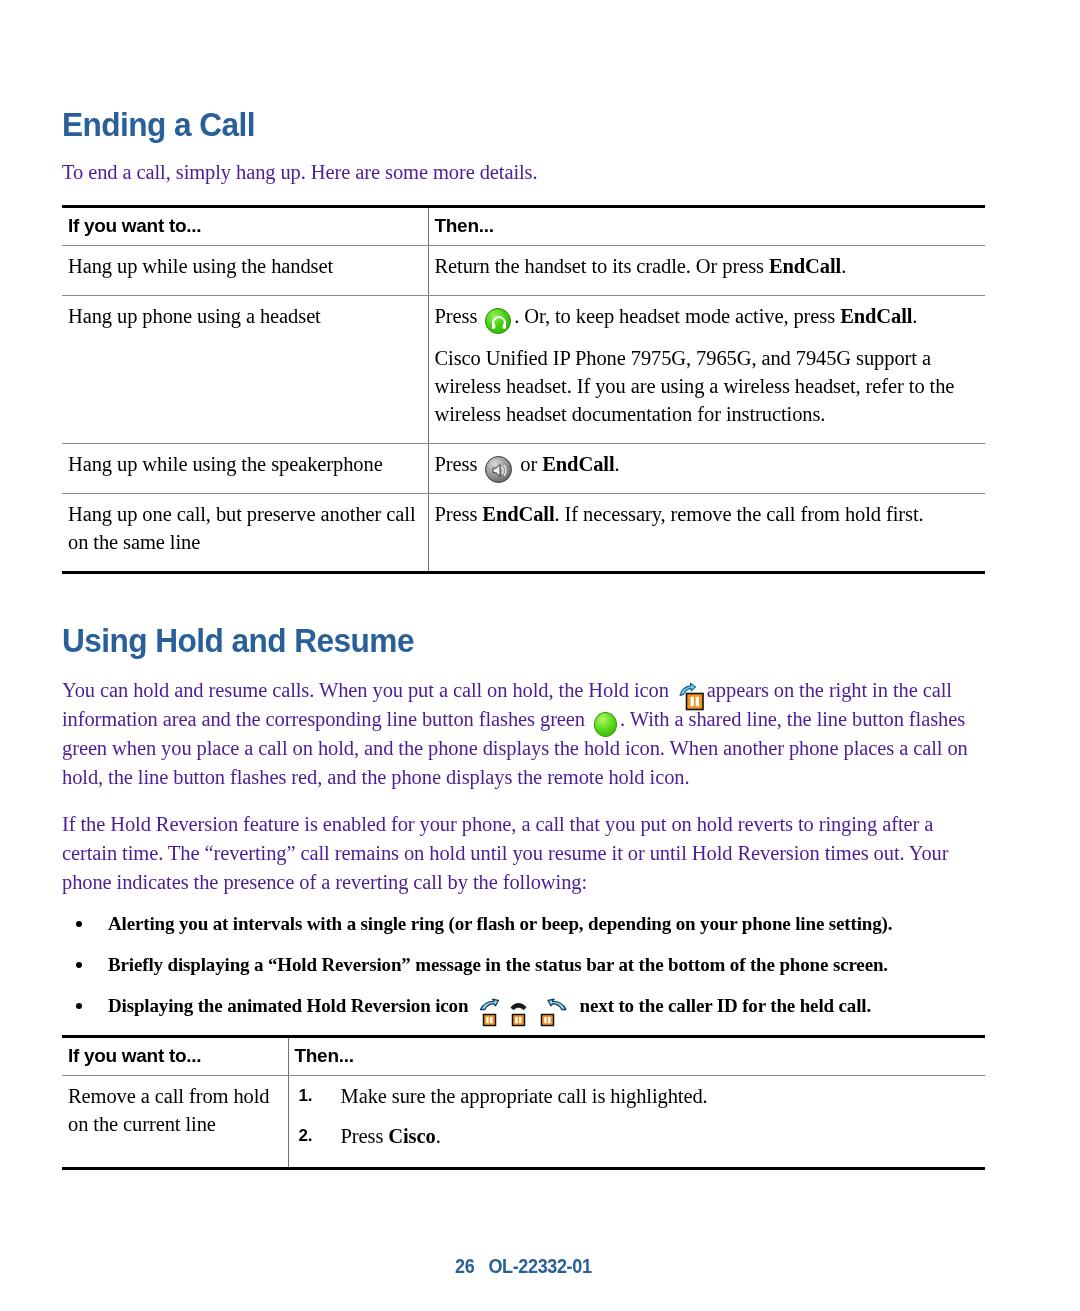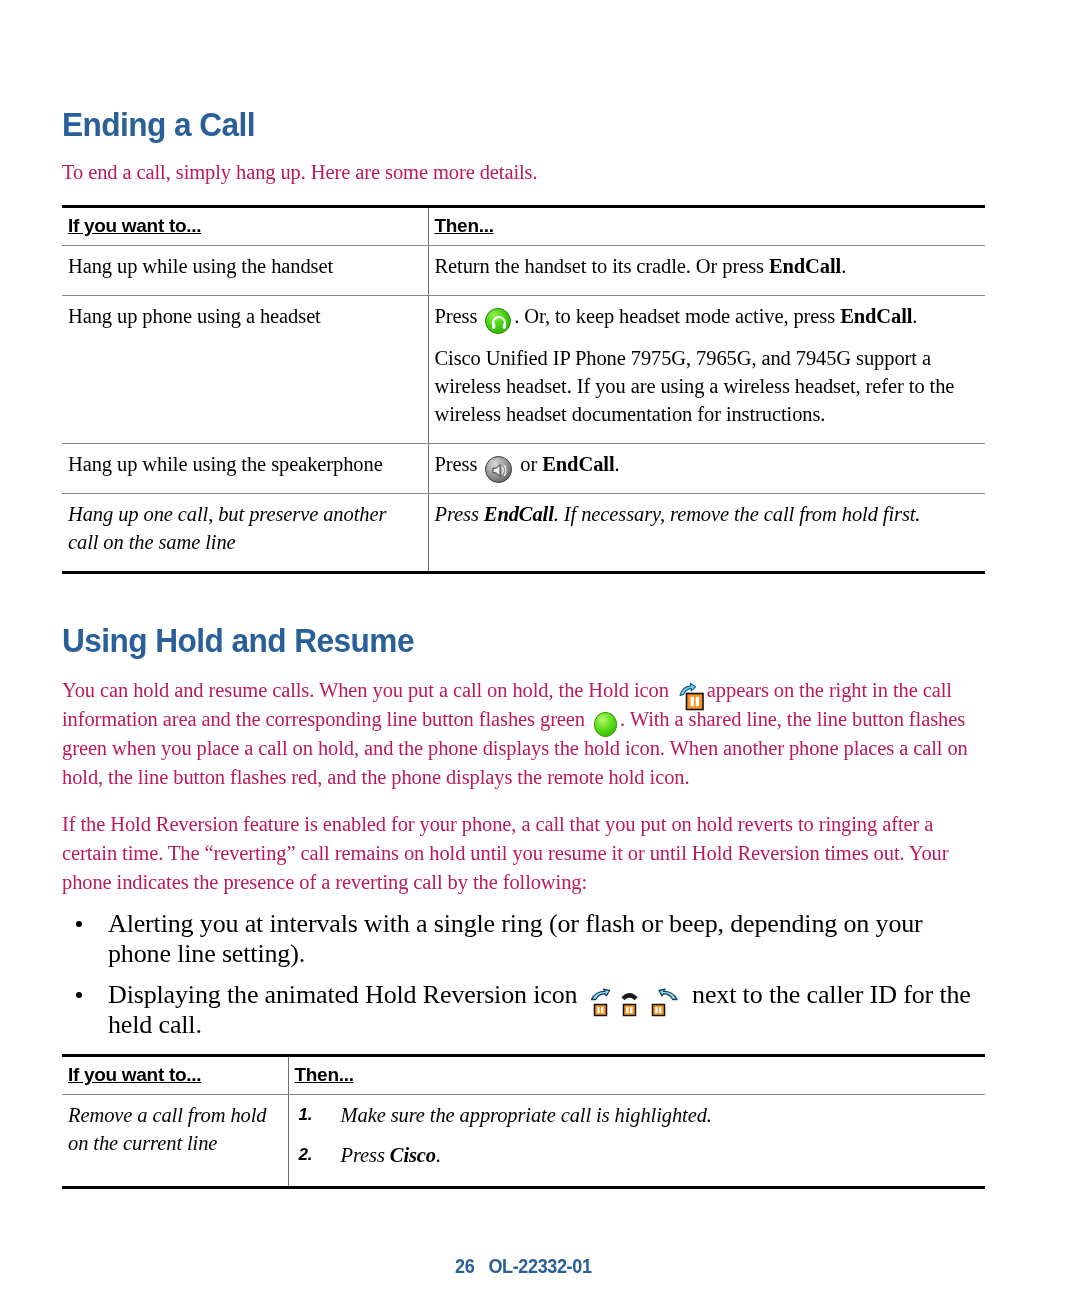--- a/index.html
+++ b/index.html
@@ -43,21 +43,21 @@
   h1.section-heading.second {
     margin-top: 46px;
     margin-bottom: 16px;
   }
 
   p.body-text {
     font-family: "Liberation Serif", serif;
     font-size: 20.5px;
     line-height: 29px;
     margin: 0 0 18px 0;
-    color: #be185d;
+    color: #4c1d95;
     letter-spacing: -0.1px;
   }
   p.body-text.tight { margin-bottom: 12px; }
 
   .b { font-weight: bold; }
 
   
   table.info-table {
     border-collapse: collapse;
     width: 923px;
@@ -71,34 +71,32 @@
     font-family: "Liberation Sans", sans-serif;
     font-weight: bold;
     font-size: 19px;
     text-align: left;
     padding: 7px 6px 8px 6px;
     border-top: 3px solid #000;
     border-bottom: 1px solid #8a8a8a;
     color: #000;
     letter-spacing: -0.3px;
     vertical-align: top;
-    text-decoration: underline;
   }
   table.info-table tbody td {
     font-family: "Liberation Serif", serif;
     font-size: 20.5px;
     line-height: 28px;
     padding: 6px 8px 15px 6px;
     border-bottom: 1px solid #8a8a8a;
     vertical-align: top;
     letter-spacing: -0.1px;
   }
   table.info-table tbody tr.last td {
     border-bottom: 3px solid #000;
-    font-style: italic;
   }
   table.info-table .col-divider {
     border-right: 1px solid #6f6f6f;
   }
   table.info-table th.col-divider {
     border-right: 1px solid #6f6f6f;
   }
 
   .t1 col.c1 { width: 366px; }
   .t1 col.c2 { width: 557px; }
@@ -134,23 +132,24 @@
   
   ul.bullets {
     list-style: none;
     margin: 4px 0 10px 0;
     padding: 0;
   }
   ul.bullets li {
     position: relative;
     padding-left: 46px;
     margin-bottom: 11px;
-    font-size: 26px;
+    font-size: 19px;
     line-height: 30px;
     letter-spacing: -0.15px;
+    font-weight: bold;
   }
   ul.bullets li .dot {
     position: absolute;
     left: 14px;
     top: 12px;
     width: 6px;
     height: 6px;
     background: #000;
     border-radius: 50%;
   }
@@ -302,20 +301,24 @@
             <rect x="14.6" y="14.8" width="3.3" height="9.4" fill="#ffffff"></rect>
             <rect x="19.7" y="14.8" width="3.3" height="9.4" fill="#ffffff"></rect>
           </svg></span>appears on the right in the call information area and the corresponding line button flashes green <span class="icon-inline icon-line-green"></span>. With a shared line, the line button flashes green when you place a call on hold, and the phone displays the hold icon. When another phone places a call on hold, the line button flashes red, and the phone displays the remote hold icon.</p>
 
     <p class="body-text tight">If the Hold Reversion feature is enabled for your phone, a call that you put on hold reverts to ringing after a certain time. The “reverting” call remains on hold until you resume it or until Hold Reversion times out. Your phone indicates the presence of a reverting call by the following:</p>
 
     <ul class="bullets">
       <li>
         <span class="dot"></span>
         <span>Alerting you at intervals with a single ring (or flash or beep, depending on your phone line setting).</span>
+      </li>
+      <li>
+        <span class="dot"></span>
+        <span>Briefly displaying a “Hold Reversion” message in the status bar at the bottom of the phone screen.</span>
       </li>
       <li>
         <span class="dot"></span>
         <span>Displaying the animated Hold Reversion icon <span class="icon-inline icon-hold-reversion"><svg width="92" height="30" viewBox="0 0 92 30">
                 <g>
                   <path d="M2.5 12.5c2.5-5.5 8-8.5 13.5-8.2l-1.6-2.1 6.1 1.3-3.1 5.3 -1.5-2.1c-3.8 0.1-7.2 2.2-9.1 5.8z" fill="#9ad9f2" stroke="#123f60" stroke-width="1.3" stroke-linejoin="round"></path>
                   <rect x="5.5" y="17.5" width="12" height="11" fill="#f79421" stroke="#111111" stroke-width="1.5"></rect>
                   <rect x="8.3" y="20" width="2.3" height="6.2" fill="#ffffff"></rect>
                   <rect x="12.1" y="20" width="2.3" height="6.2" fill="#ffffff"></rect>
                 </g>

